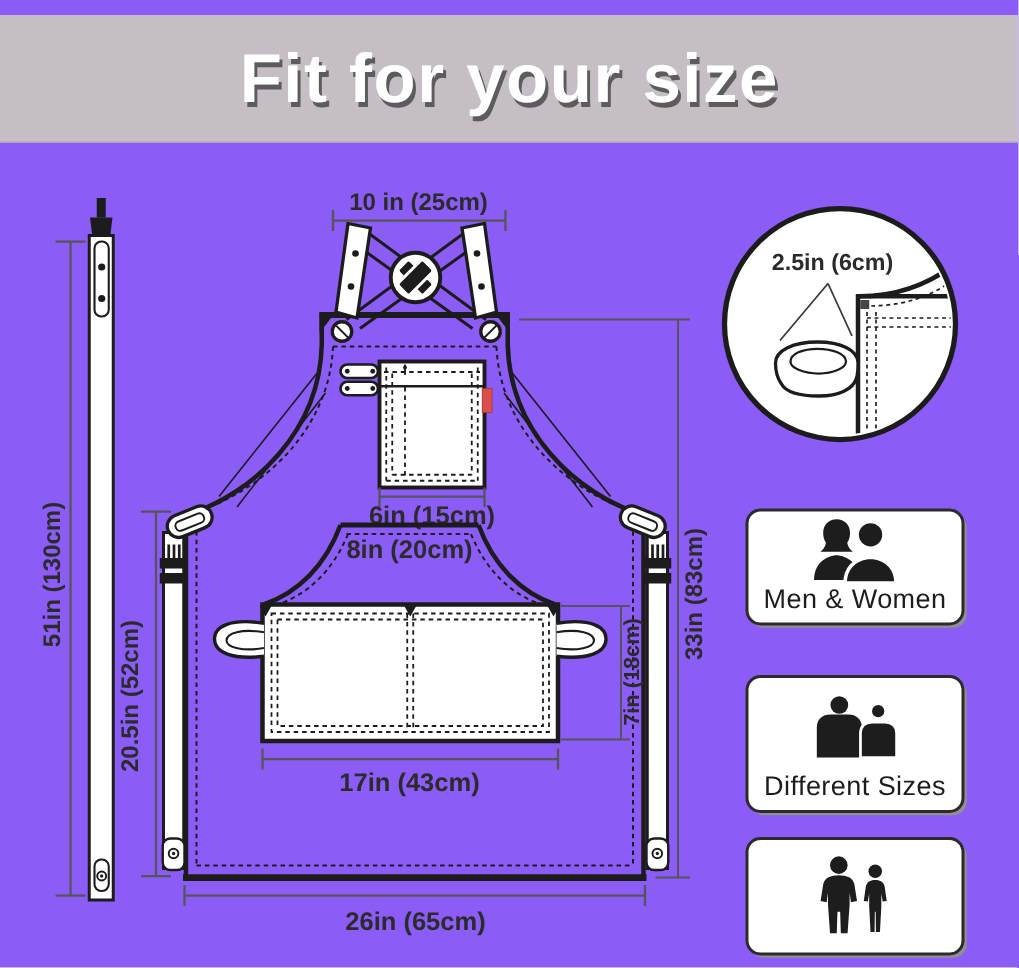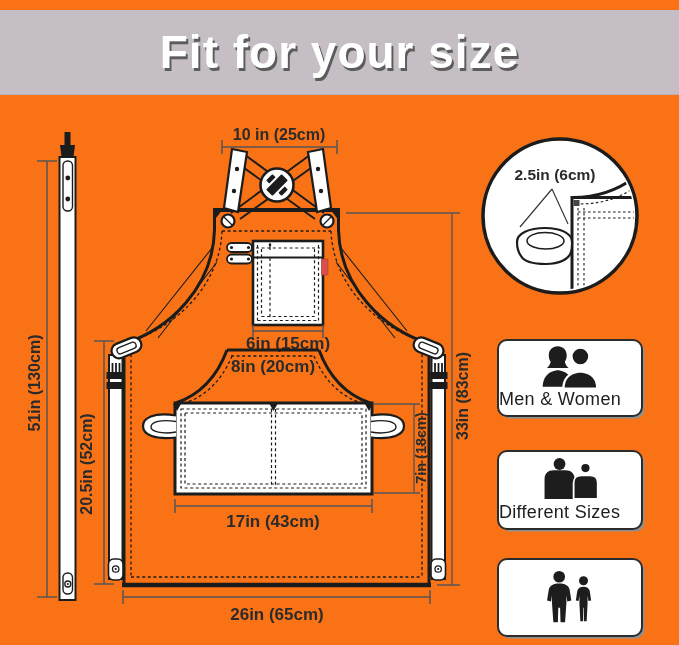--- a/index.html
+++ b/index.html
@@ -1,32 +1,32 @@
 <!DOCTYPE html>
 <html><head>
 <meta charset="utf-8">
 <style>
   html,body{margin:0;padding:0;background:#fff;}
-  .page{position:relative;width:679px;height:645px;background:#f97316;overflow:hidden;
+  .page{position:relative;width:679px;height:645px;background:#8b5cf6;overflow:hidden;
         font-family:"Liberation Sans",sans-serif;}
   .banner{position:absolute;left:0;top:10px;width:679px;height:84px;background:#c6bec5;
           border-bottom:1px solid #b9b1b7;display:flex;align-items:center;justify-content:center;}
   .banner h1{margin:0;font-size:46px;font-weight:600;letter-spacing:1px;color:#ffffff;
              text-shadow:2px 3px 0 #5c5c5c;font-family:"Liberation Sans",sans-serif;}
   svg.diagram{position:absolute;left:0;top:0;}
   svg text{font-family:"Liberation Sans",sans-serif;font-weight:600;fill:#2b2b2b;}
   .feature-box{position:absolute;left:497px;width:146px;background:#fff;
                border:2px solid #2b2b2b;border-radius:10px;
                box-shadow:2.5px 2.5px 0 -1px #909090;
-               display:flex;flex-direction:column;justify-content:flex-end;
+               display:flex;flex-direction:column;align-items:center;justify-content:flex-end;
                box-sizing:border-box;padding-bottom:5px;}
   .feature-box .icon{flex:1;display:flex;align-items:center;justify-content:center;padding-top:4px;}
   .feature-box .label{font-size:18px;color:#1d1d1d;letter-spacing:0.3px;white-space:nowrap;}
   #feature-1{top:339px;height:78px;}
-  #feature-2{top:450px;height:80px;}
+  #feature-2{top:450px;height:92px;}
   #feature-3{top:558px;height:79px;}
 </style>
 </head>
 <body>
 
 <div class="page">
 
   <div class="banner">
     <h1>Fit for your size</h1>
   </div>

